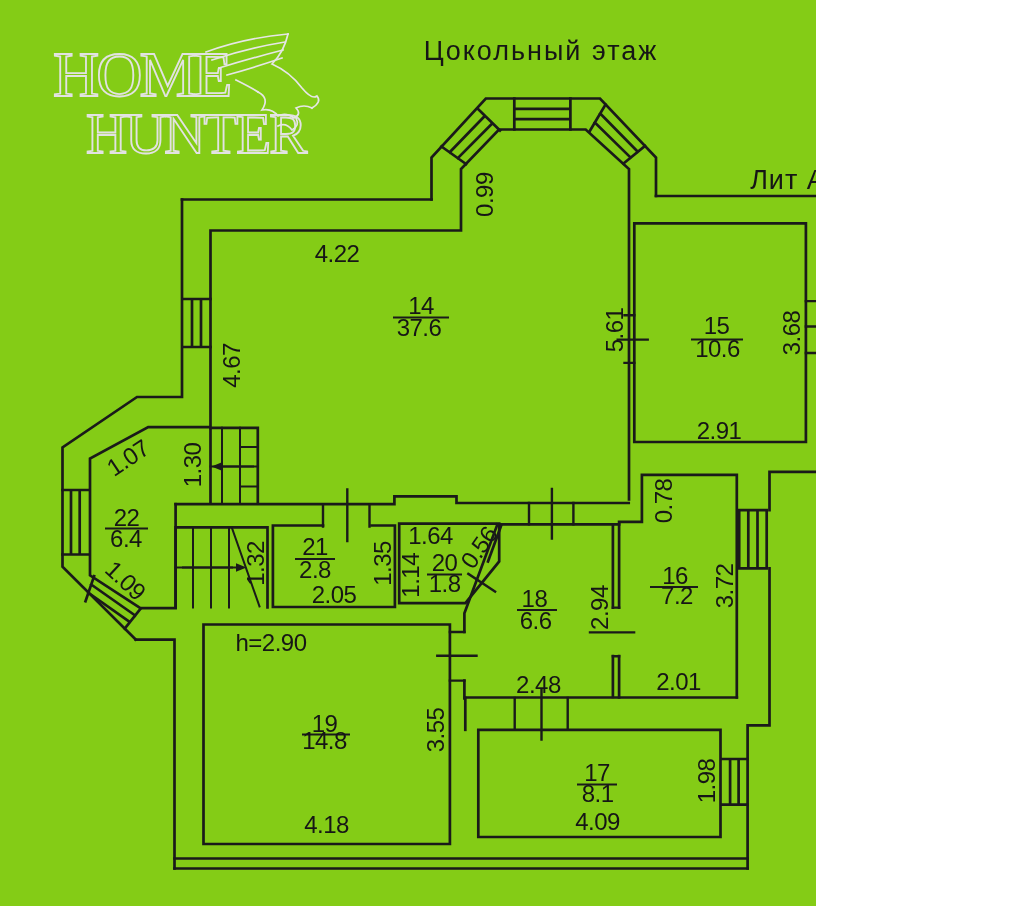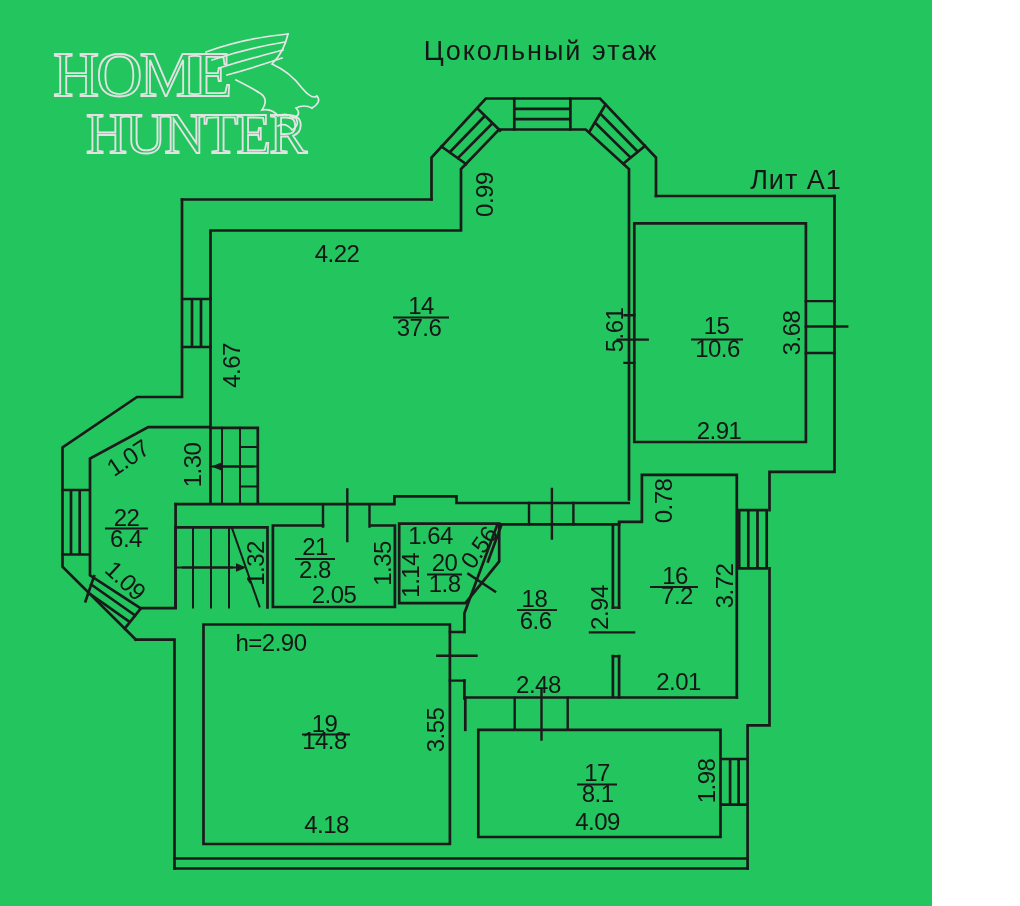--- a/index.html
+++ b/index.html
@@ -1,16 +1,16 @@
 <!DOCTYPE html>
 <html><head>
 <meta charset="utf-8">
 <style>
   html,body{margin:0;padding:0;background:#ffffff;-webkit-font-smoothing:antialiased;}
-  #page{position:relative;width:932px;height:906px;background:#22c55e;overflow:hidden;}
+  #page{position:relative;width:816px;height:906px;background:#84cc16;overflow:hidden;}
   svg{position:absolute;left:0;top:0;}
   .dim{font-family:"Liberation Sans",sans-serif;font-size:24px;fill:#161616;letter-spacing:-0.5px;text-anchor:middle;}
   .dimb{font-family:"Liberation Sans",sans-serif;font-size:24px;fill:#161616;letter-spacing:-0.5px;text-anchor:middle;}
   .ttl{font-family:"Liberation Sans",sans-serif;font-size:27px;fill:#161616;text-anchor:middle;}
   .wm{font-family:"Liberation Serif",serif;fill:none;stroke:#e2e2e2;stroke-width:1.8px;}
 </style>
 </head>
 <body>
 <div id="page">
 <svg width="1020" height="906" viewBox="0 0 1020 906">

